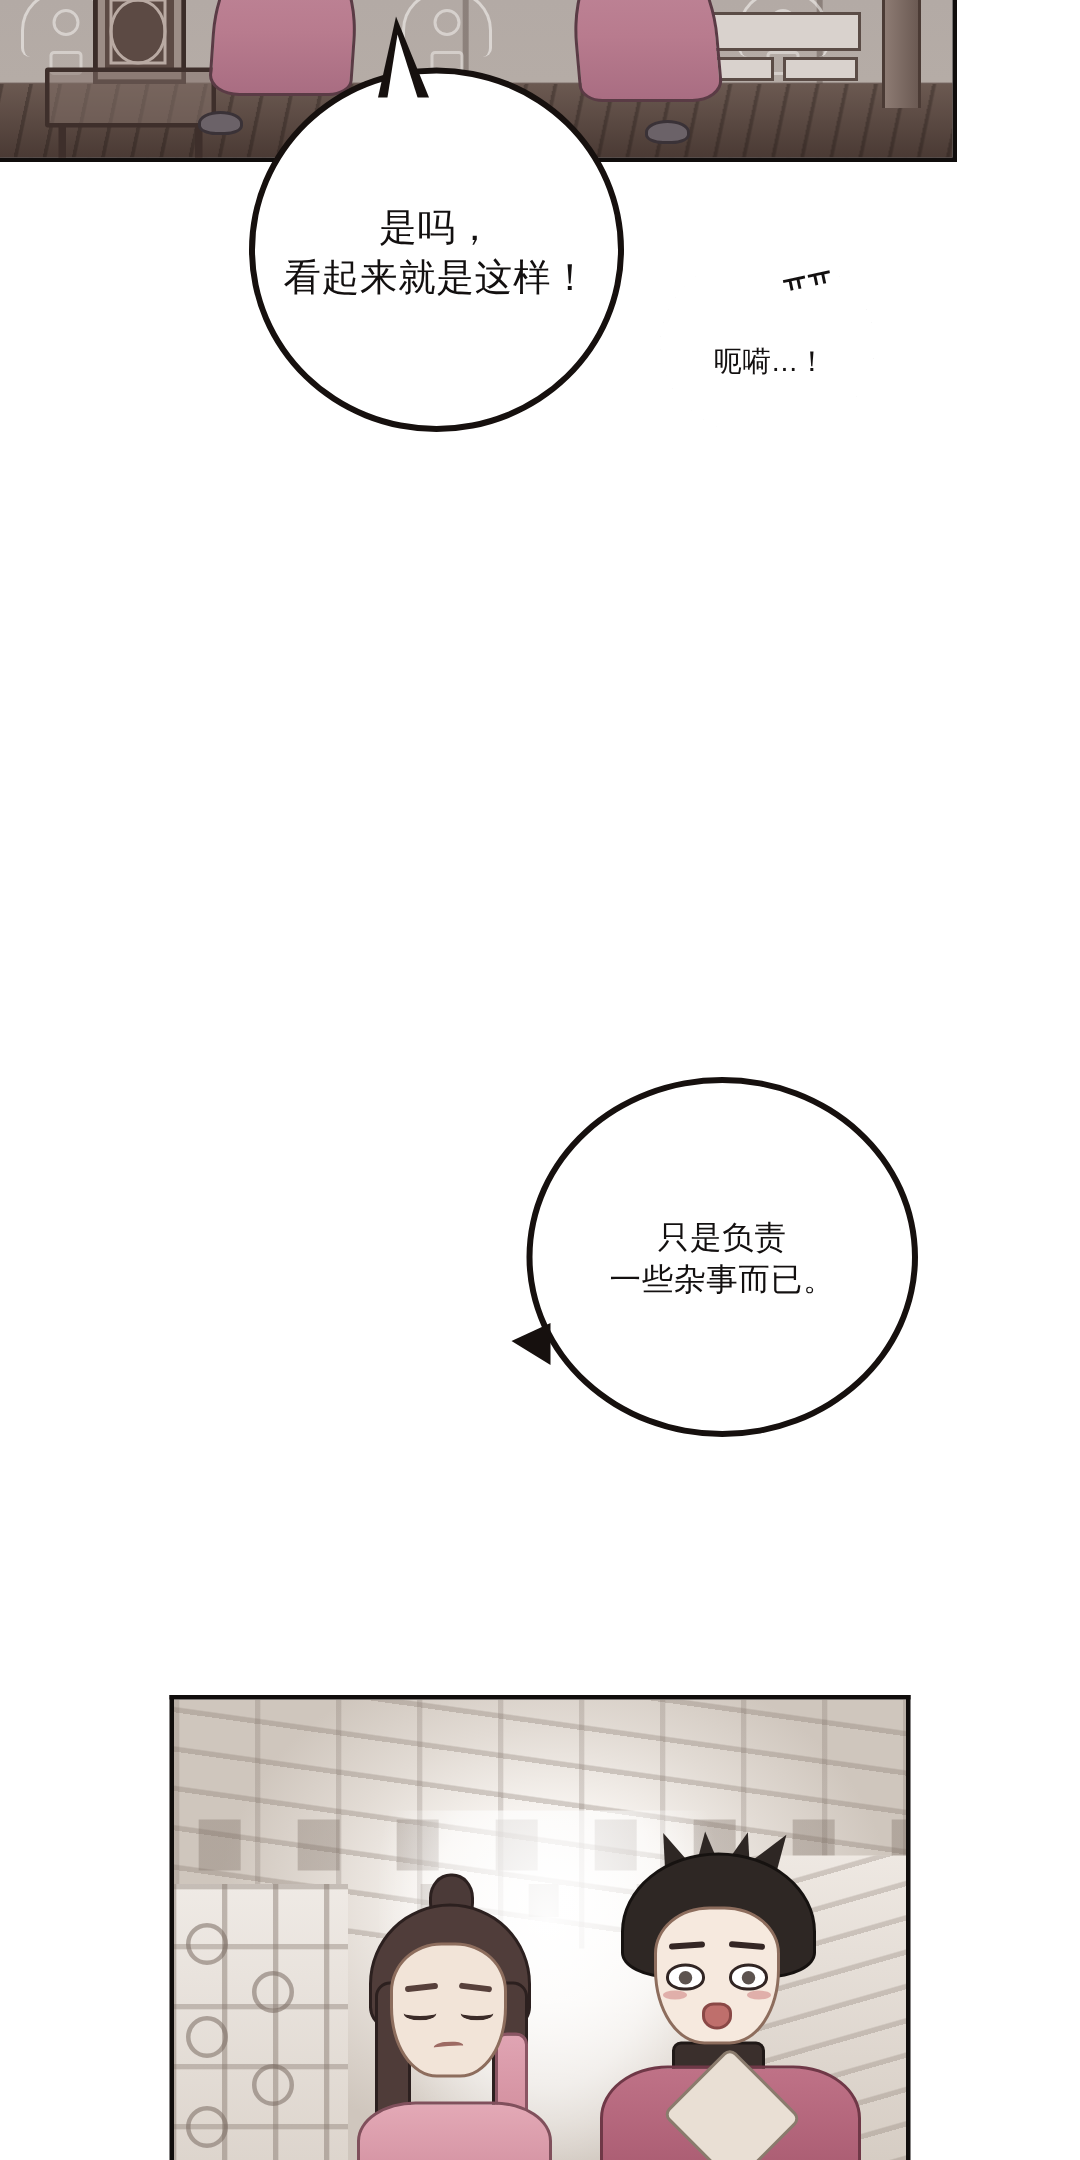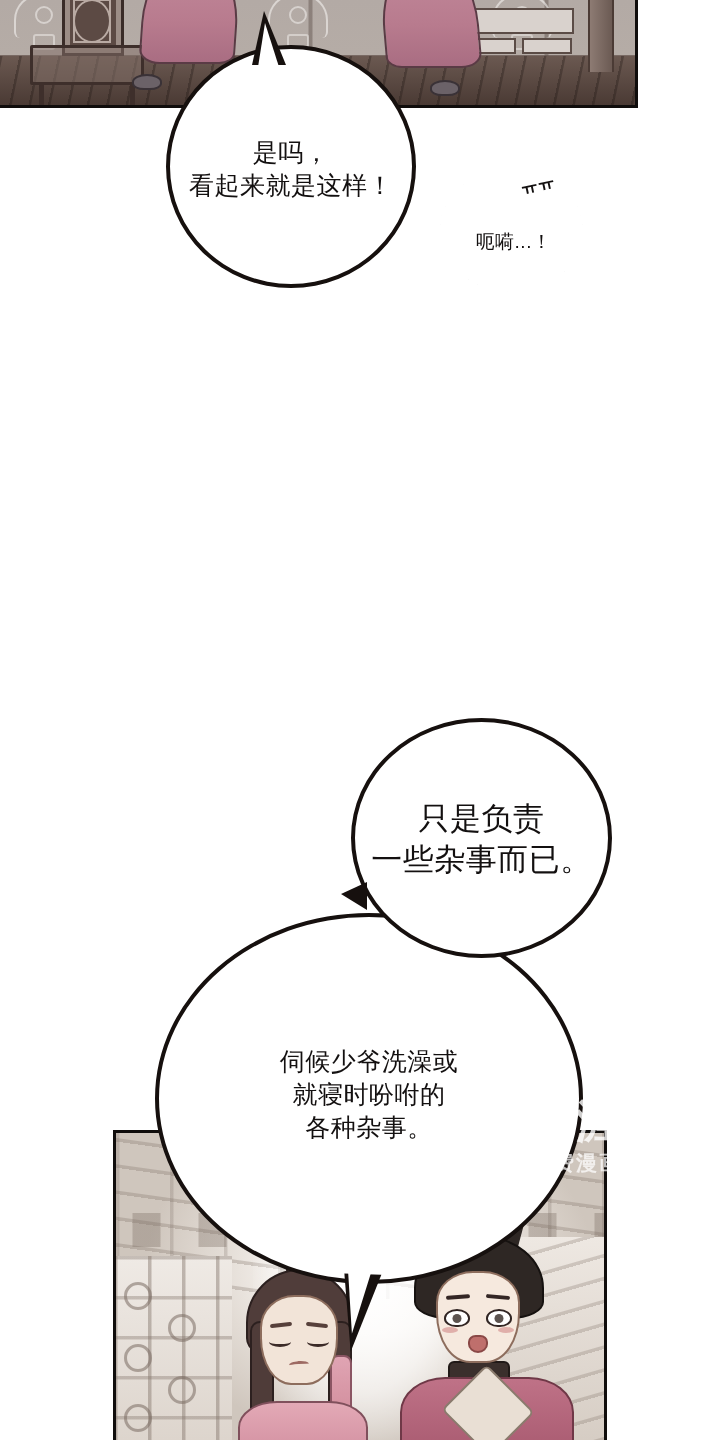--- a/index.html
+++ b/index.html
@@ -502,21 +502,21 @@
   }
   #bubble-3 .txt { font-size: 25px; margin-top: 18px; }
 
   
   #bubble-4 {
     left: 351px; top: 718px;
     width: 261px; height: 240px;
     border-radius: 50%;
     z-index: 21;
   }
-  #bubble-4 .txt { font-size: 31px; margin-top: 4px; }
+  #bubble-4 .txt { font-size: 21px; margin-top: 4px; }
   #bubble-4 .notch {
     position: absolute;
     left: -14px; bottom: 44px;
     width: 0; height: 0;
     border-top: 12px solid transparent;
     border-bottom: 16px solid transparent;
     border-right: 26px solid #16100e;
   }
 
   
@@ -673,32 +673,21 @@
       <g id="spikes" fill="#16100e">
           <path d="M142.50,75.51L159.50,76.00L142.50,76.49ZM142.46,77.81L147.91,78.56L142.40,78.80ZM142.29,80.12L154.14,81.65L142.18,81.10ZM141.99,82.41L158.72,85.10L141.82,83.38ZM141.55,84.68L146.82,86.16L141.33,85.65ZM140.99,86.94L152.45,90.01L140.71,87.90ZM140.30,89.17L156.40,94.00L139.96,90.11ZM139.48,91.37L144.44,93.55L139.09,92.30ZM138.53,93.53L149.36,98.07L138.09,94.44ZM137.46,95.65L152.59,102.51L136.97,96.54ZM136.28,97.72L140.84,100.55L135.73,98.59ZM134.97,99.74L144.93,105.64L134.38,100.58ZM133.55,101.70L147.37,110.45L132.91,102.52ZM132.02,103.60L136.08,107.02L131.33,104.39ZM130.38,105.43L139.26,112.58L129.65,106.20ZM128.64,107.20L140.85,117.64L127.86,107.93ZM126.80,108.88L130.27,112.83L125.98,109.58ZM124.86,110.49L132.47,118.72L124.01,111.15ZM122.84,112.02L133.18,123.93L121.94,112.64ZM120.73,113.45L123.53,117.83L119.80,114.04ZM118.53,114.80L124.70,123.94L117.57,115.35ZM116.27,116.06L124.52,129.18L115.28,116.56ZM113.93,117.22L116.01,121.93L112.92,117.68ZM111.54,118.27L116.13,128.12L110.49,118.70ZM109.08,119.23L115.05,133.28L108.01,119.61ZM106.57,120.08L107.88,125.04L105.48,120.42ZM104.02,120.83L106.94,131.18L102.91,121.12ZM101.42,121.47L104.99,136.14L100.30,121.71ZM98.80,122.00L99.30,127.08L97.66,122.19ZM96.14,122.42L97.33,133.04L95.00,122.56ZM93.47,122.72L94.56,137.70L92.32,122.82ZM90.78,122.92L90.47,128.02L89.62,122.97ZM88.08,123.00L87.50,133.66L86.92,123.00ZM85.38,122.97L83.97,137.93L84.22,122.92ZM82.68,122.82L81.57,127.83L81.53,122.72ZM80.00,122.56L77.67,133.04L78.86,122.42ZM77.34,122.19L73.45,136.81L76.20,122.00ZM74.70,121.71L72.80,126.52L73.58,121.47ZM72.09,121.12L68.06,131.18L70.98,120.83ZM69.52,120.42L63.24,134.38L68.43,120.08ZM66.99,119.61L64.36,124.12L65.92,119.23ZM64.51,118.70L58.87,128.12L63.46,118.27ZM62.08,117.68L53.56,130.68L61.07,117.22ZM59.72,116.56L56.41,120.67L58.73,116.06ZM57.43,115.35L50.30,123.94L56.47,114.80ZM55.20,114.04L44.61,125.80L54.27,113.45ZM53.06,112.64L49.13,116.26L52.16,112.02ZM50.99,111.15L42.53,118.72L50.14,110.49ZM49.02,109.58L36.59,119.84L48.20,108.88ZM47.14,107.93L42.69,110.97L46.36,107.20ZM45.35,106.20L35.74,112.58L44.62,105.43ZM43.67,104.39L29.67,112.93L42.98,103.60ZM42.09,102.52L37.21,104.93L41.45,101.70ZM40.62,100.58L30.07,105.64L40.03,99.74ZM39.27,98.59L24.00,105.23L38.72,97.72ZM38.03,96.54L32.83,98.27L37.54,95.65ZM36.91,94.44L25.64,98.07L36.47,93.53ZM35.91,92.30L19.71,96.89L35.52,91.37ZM35.04,90.11L29.62,91.12L34.70,89.17ZM34.29,87.90L22.55,90.01L34.01,86.94ZM33.67,85.65L16.88,88.10L33.45,84.68ZM33.18,83.38L27.67,83.64L33.01,82.41ZM32.82,81.10L20.86,81.65L32.71,80.12ZM32.60,78.80L15.59,79.04L32.54,77.81ZM32.50,76.49L27.02,76.00L32.50,75.51ZM32.54,74.19L20.62,73.17L32.60,73.20ZM32.71,71.88L15.85,69.92L32.82,70.90ZM33.01,69.59L27.67,68.36L33.18,68.62ZM33.45,67.32L21.83,64.75L33.67,66.35ZM34.01,65.06L17.66,60.94L34.29,64.10ZM34.70,62.83L29.62,60.88L35.04,61.89ZM35.52,60.63L24.45,56.57L35.91,59.70ZM36.47,58.47L20.98,52.27L36.91,57.56ZM37.54,56.35L32.83,53.73L38.03,55.46ZM38.72,54.28L28.45,48.82L39.27,53.41ZM40.03,52.26L25.74,44.13L40.62,51.42ZM41.45,50.30L37.21,47.07L42.09,49.48ZM42.98,48.40L33.72,41.65L43.67,47.61ZM44.62,46.57L31.84,36.67L45.35,45.80ZM46.36,44.80L42.69,41.03L47.14,44.07ZM48.20,43.12L40.15,35.23L49.02,42.42ZM50.14,41.51L39.15,30.06L50.99,40.85ZM52.16,39.98L49.13,35.74L53.06,39.36ZM54.27,38.55L47.61,29.69L55.20,37.96ZM56.47,37.20L47.50,24.45L57.43,36.65ZM58.73,35.94L56.41,31.33L59.72,35.44ZM61.07,34.78L55.94,25.15L62.08,34.32ZM63.46,33.73L56.72,19.95L64.51,33.30ZM65.92,32.77L64.36,27.88L66.99,32.39ZM68.43,31.92L64.94,21.71L69.52,31.58ZM70.98,31.17L66.60,16.67L72.09,30.88ZM73.58,30.53L72.80,25.48L74.70,30.29ZM76.20,30.00L74.44,19.45L77.34,29.81ZM78.86,29.58L76.94,14.67L80.00,29.44ZM81.53,29.28L81.57,24.17L82.68,29.18ZM84.22,29.08L84.21,18.41L85.38,29.03ZM86.92,29.00L87.50,14.00L88.08,29.00ZM89.62,29.03L90.47,23.98L90.78,29.08ZM92.32,29.18L94.06,18.62L93.47,29.28ZM95.00,29.44L98.06,14.67L96.14,29.58ZM97.66,29.81L99.30,24.92L98.80,30.00ZM100.30,30.29L103.77,20.07L101.42,30.53ZM102.91,30.88L108.40,16.67L104.02,31.17ZM105.48,31.58L107.88,26.96L106.57,31.92ZM108.01,32.39L113.12,22.73L109.08,32.77ZM110.49,33.30L118.28,19.95L111.54,33.73ZM112.92,34.32L116.01,30.07L113.93,34.78ZM115.28,35.44L121.92,26.54L116.27,35.94ZM117.57,36.65L127.50,24.45L118.53,37.20ZM119.80,37.96L123.53,34.17L120.73,38.55ZM121.94,39.36L129.98,31.43L122.84,39.98ZM124.01,40.85L135.85,30.06L124.86,41.51ZM125.98,42.42L130.27,39.17L126.80,43.12ZM127.86,44.07L137.11,37.28L128.64,44.80ZM129.65,45.80L143.16,36.67L130.38,46.57ZM131.33,47.61L136.08,44.98L132.02,48.40ZM132.91,49.48L143.18,43.97L133.55,50.30ZM134.38,51.42L149.26,44.13L134.97,52.26ZM135.73,53.41L140.84,51.45L136.28,54.28ZM136.97,55.46L148.03,51.35L137.46,56.35ZM138.09,57.56L154.02,52.27L138.53,58.47ZM139.09,59.70L144.44,58.45L139.48,60.63ZM139.96,61.89L151.58,59.26L140.30,62.83ZM140.71,64.10L157.34,60.94L140.99,65.06ZM141.33,66.35L146.82,65.84L141.55,67.32ZM141.82,68.62L153.74,67.54L141.99,69.59ZM142.18,70.90L159.15,69.92L142.29,71.88ZM142.40,73.20L147.91,73.44L142.46,74.19Z" fill="#16100e"></path>
         </g>
     </svg>
     <div class="spiky-core"></div>
     <div class="kaomoji">ㅠㅠ</div>
     <div class="txt">呃嗬...！</div>
   </div>
 
 
-  <div class="bubble" id="bubble-5">
-    <div class="tail"></div>
-    <div class="tail-inner"></div>
-    <div class="txt">伺候少爷洗澡或
-就寝时吩咐的
-各种杂事。</div>
-  </div>
 
   <div class="bubble" id="bubble-4">
     <div class="notch"></div>
     <div class="txt">只是负责
 一些杂事而已。</div>
   </div>
 
-  <div id="watermark">
-    <div class="wm-main">画涯</div>
-    <div class="wm-sub">免费漫画</div>
-  </div>
 
 </div>
 
 </body></html>

